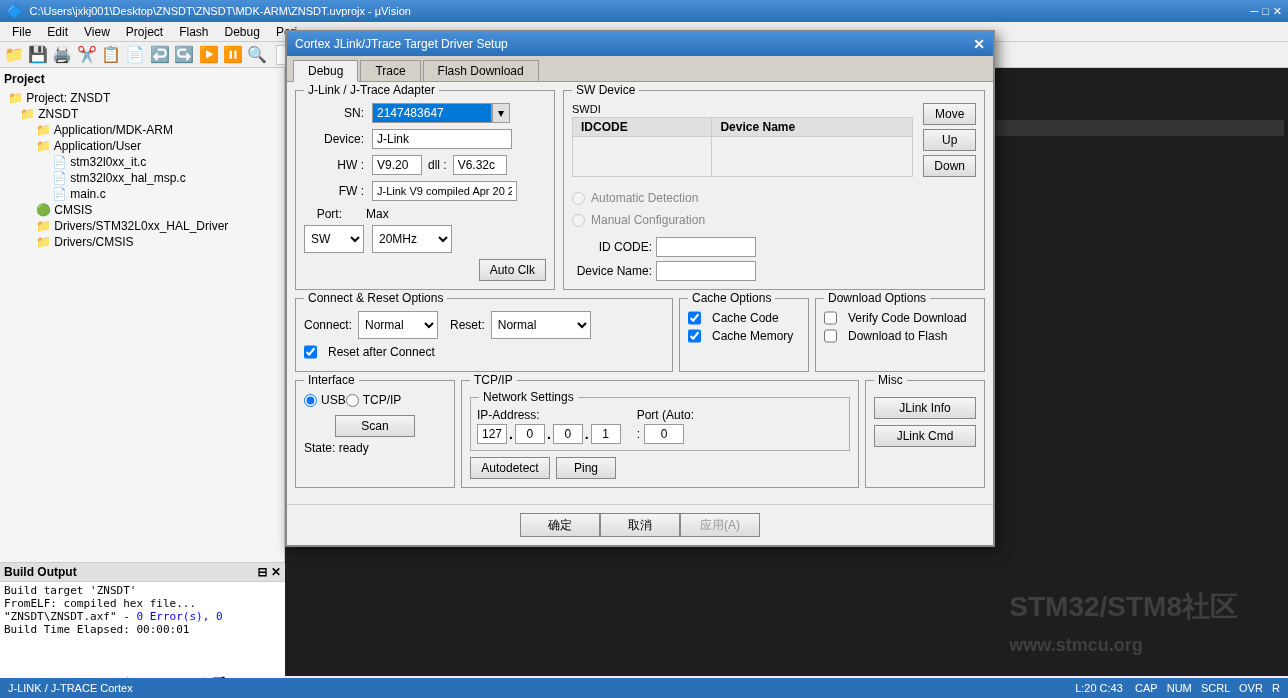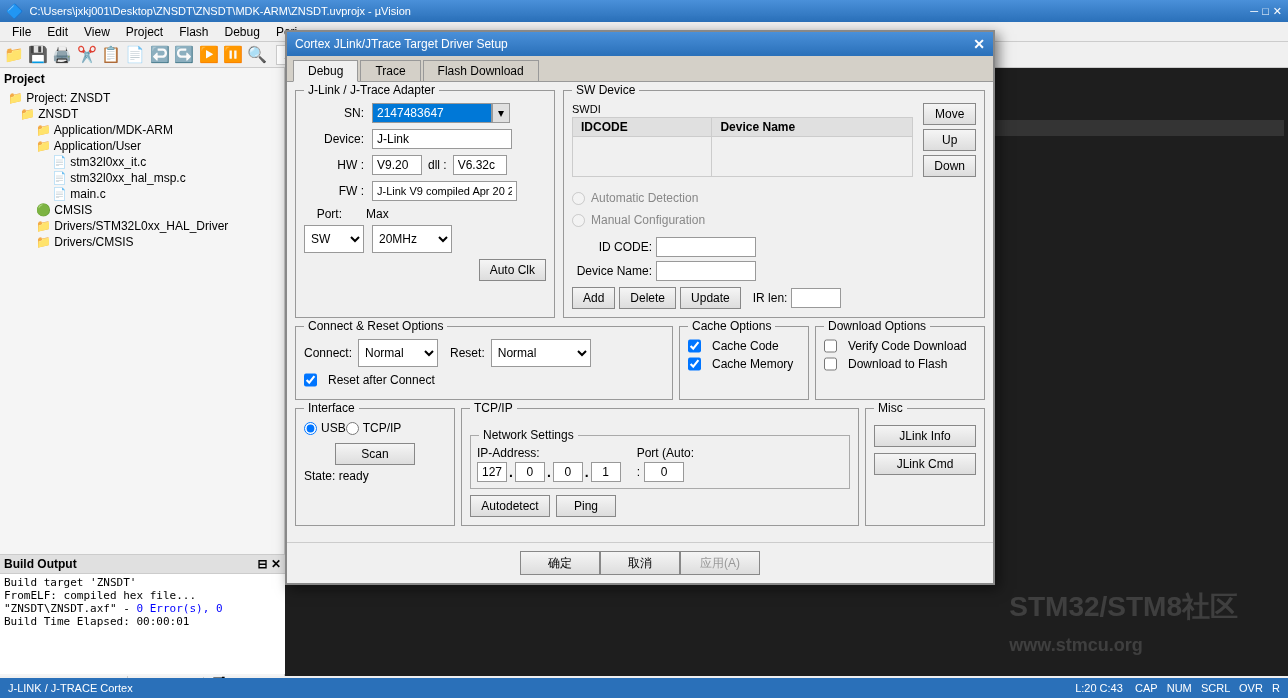--- a/index.html
+++ b/index.html
@@ -436,21 +436,21 @@
       <div class="tree-item" style="padding-left:16px;">📁 <span>ZNSDT</span></div>
       <div class="tree-item" style="padding-left:32px;">📁 <span>Application/MDK-ARM</span></div>
       <div class="tree-item" style="padding-left:32px;">📁 <span>Application/User</span></div>
       <div class="tree-item" style="padding-left:48px;">📄 <span>stm32l0xx_it.c</span></div>
       <div class="tree-item" style="padding-left:48px;">📄 <span>stm32l0xx_hal_msp.c</span></div>
       <div class="tree-item" style="padding-left:48px;">📄 <span>main.c</span></div>
       <div class="tree-item" style="padding-left:32px;">🟢 <span>CMSIS</span></div>
       <div class="tree-item" style="padding-left:32px;">📁 <span>Drivers/STM32L0xx_HAL_Driver</span></div>
       <div class="tree-item" style="padding-left:32px;">📁 <span>Drivers/CMSIS</span></div>
 
-      <div style="position:absolute; bottom:24px; left:0; width:285px; height:120px; background:white; border-top:1px solid #ccc;">
+      <div style="position:absolute; bottom:16px; left:0; width:285px; height:120px; background:white; border-top:1px solid #ccc;">
         <div class="build-title">
           <span>Build Output</span>
           <span>⊟ ✕</span>
         </div>
         <div style="padding:2px 4px; font-size:11px; font-family:Consolas,monospace;">
           <div>Build target 'ZNSDT'</div>
           <div>FromELF: compiled hex file...</div>
           <div>
             <span>"ZNSDT\ZNSDT.axf" - </span><span style="color:blue;">0 Error(s), 0</span>
           </div>
@@ -596,27 +596,20 @@
 
             <div style="display:flex; align-items:center; gap:4px; margin-top:6px;">
               <span style="width:80px; text-align:right;">ID CODE:</span>
               <input type="text" class="form-input" style="width: 100px;">
             </div>
             <div style="display:flex; align-items:center; gap:4px; margin-top:4px;">
               <span style="width:80px; text-align:right;">Device Name:</span>
               <input type="text" class="form-input" style="width: 100px;">
             </div>
 
-            <div style="display:flex; align-items:center; gap:4px; margin-top:6px;">
-              <button class="btn">Add</button>
-              <button class="btn">Delete</button>
-              <button class="btn">Update</button>
-              <span style="margin-left:8px;">IR len:</span>
-              <input type="text" class="form-input" style="width: 50px;">
-            </div>
           </div>
 
           <div class="side-btns">
             <button class="btn">Move</button>
             <button class="btn">Up</button>
             <button class="btn">Down</button>
           </div>
         </div>
       </div>
     </div>
@@ -693,21 +686,21 @@
         <div style="display:flex; justify-content:center;">
           <button class="btn" style="width:80px;">Scan</button>
         </div>
 
         <div class="state-ready">State: ready</div>
       </div>
 
       <div class="group-box tcpip-group" style="padding-top:12px;">
         <span class="group-title">TCP/IP</span>
 
-        <div style="border:1px solid #aaa; padding:6px; position:relative; margin-top:14px;">
+        <div style="border:1px solid #aaa; padding:6px; position:relative; margin-top:4px;">
           <span style="position:absolute; top:-8px; left:8px; background:#f0f0f0; padding:0 4px; font-size:12px;">Network Settings</span>
 
           <div style="display:flex; gap:16px; align-items:flex-start; margin-top:4px;">
             <div>
               <div style="font-size:12px; margin-bottom:2px;">IP-Address:</div>
               <div class="ip-input-row">
                 <input type="text" class="ip-octet" value="127" style="">
                 <span class="ip-dot">.</span>
                 <input type="text" class="ip-octet" value="0" style="">
                 <span class="ip-dot">.</span>

